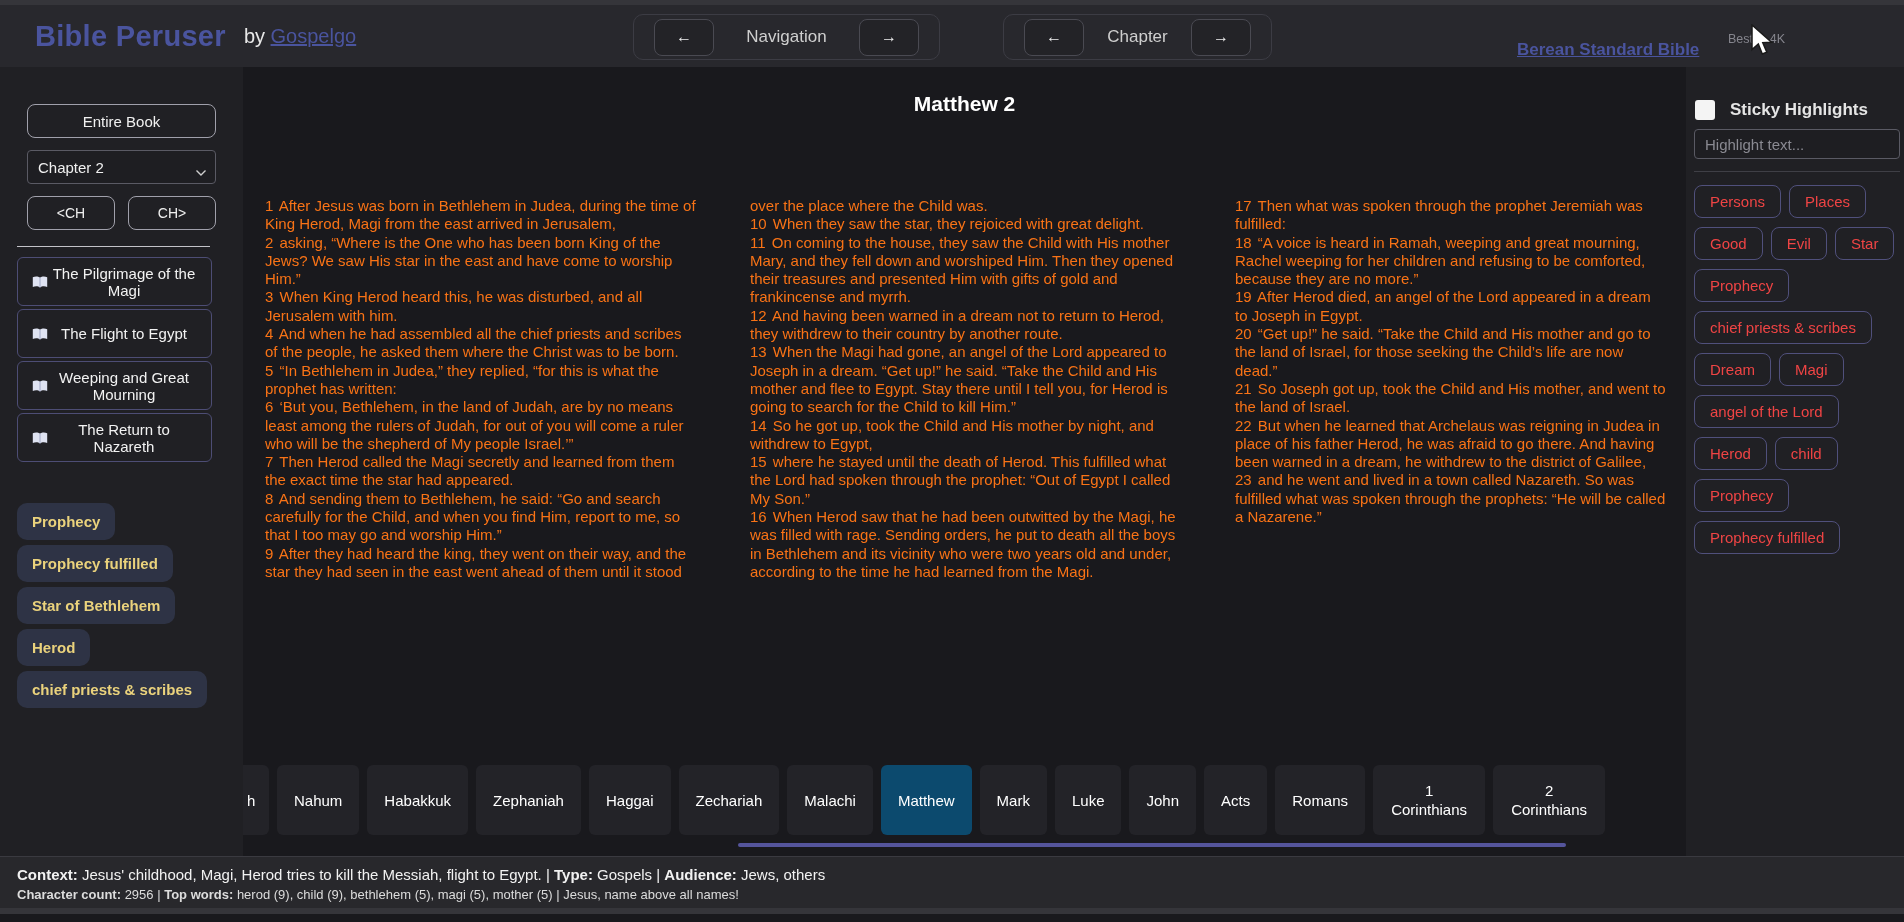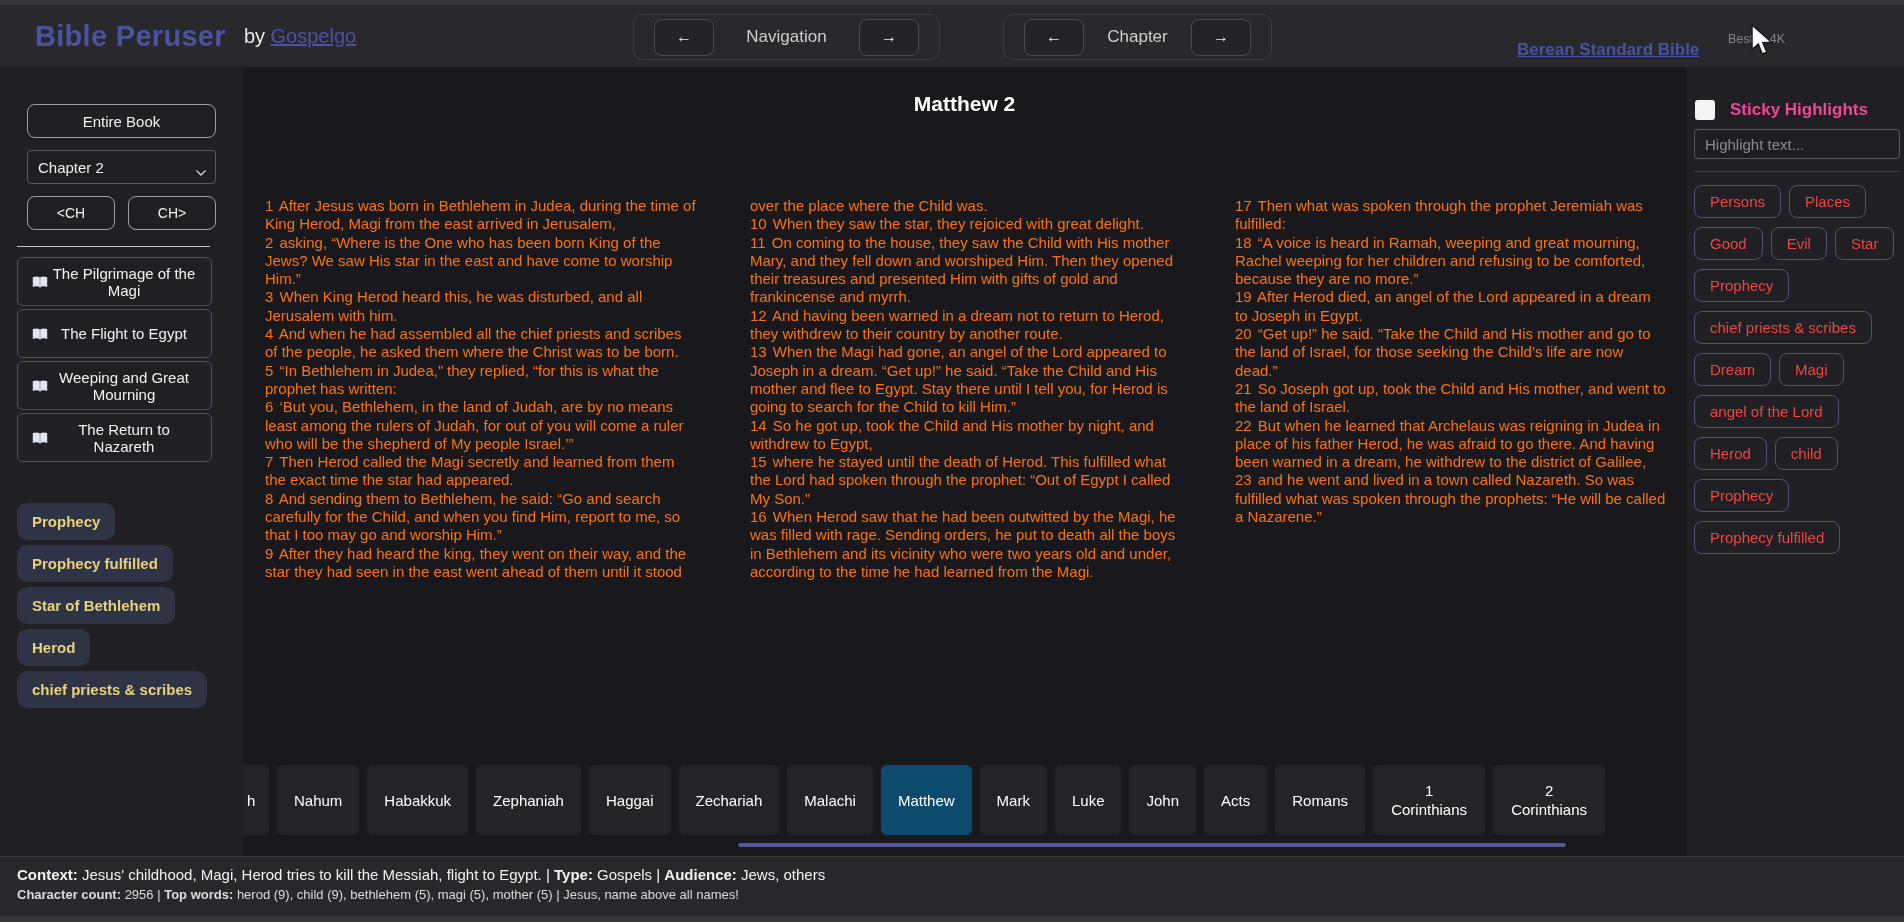--- a/index.html
+++ b/index.html
@@ -85,35 +85,35 @@
     display:flex; align-items:center; justify-content:center; text-align:center;
     padding:0 17px; min-width:57px; max-width:112px; cursor:pointer; flex:none; white-space:normal;
   }
   .tab.selected { background:#0c4a6e; }
   .tab.partial { min-width:26px; width:26px; max-width:26px; padding:0 2px 0 4px; border-radius:0 6px 6px 0; justify-content:flex-start; }
   .scrollline { height:4px; width:828px; margin:8px 0 0 495px; background:#55559c; border-radius:2px; cursor:pointer; }
   
   .sidebar-right { width:218px; background:#202024; padding:33px 4px 0 8px; flex:none; }
   .sticky-row { display:flex; align-items:center; margin-bottom:9px; }
   .checkbox { width:20px; height:20px; background:#f4f4f4; border-radius:3px; margin-left:1px; cursor:pointer; }
-  .sticky-label { margin-left:15px; font-size:17px; font-weight:bold; color:#ec4899; }
+  .sticky-label { margin-left:15px; font-size:17px; font-weight:bold; color:#e5e5e5; }
   .highlight-input {
     width:100%; height:30px; background:#1e1e22; border:1px solid #5a5a64; border-radius:4px;
     color:#eeeeee; font-size:15px; padding:0 10px; font-family:inherit;
   }
   .highlight-input::placeholder { color:#8a8a92; }
   .divider2 { height:1px; background:#3f3f46; margin:12px 0 13px; }
   .tags-right { display:flex; flex-wrap:wrap; gap:9px 8px; }
   .tag-outline {
     background:transparent; border:1px solid #50507c; border-radius:8px; color:#ef4444;
     font-size:15px; padding:7px 15px; cursor:pointer; font-family:inherit;
   }
   
   footer {
-    height:66px; background:#28282c; border-top:1px solid #3a3a40;
+    height:58px; background:#28282c; border-top:1px solid #3a3a40;
     padding:9px 0 0 17px; position:relative;
   }
   .f1 { font-size:15px; color:#f2f2f2; margin-bottom:4px; }
   .f2 { font-size:13px; color:#dcdcdc; }
   .fseg b { font-weight:bold; }
   .bottombar { position:absolute; bottom:0; left:0; width:100%; height:6px; background:#35353a; }
 </style>
 </head>
 <body>
 

